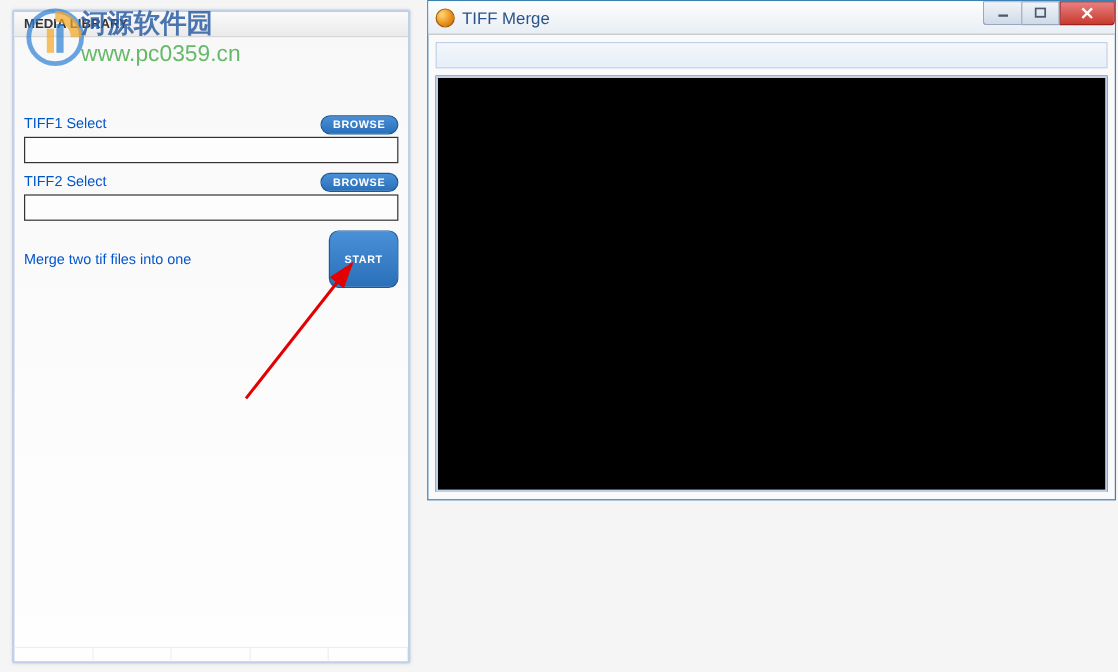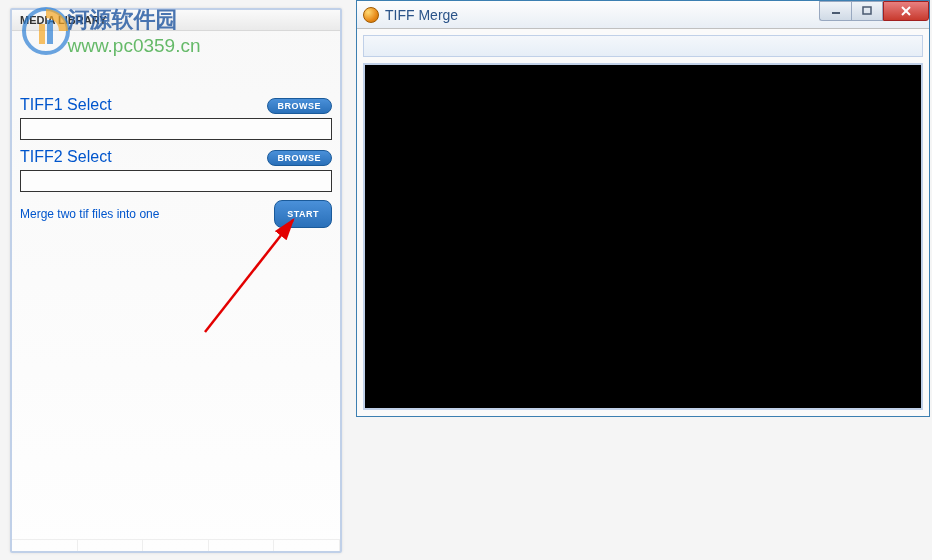--- a/index.html
+++ b/index.html
@@ -68,21 +68,21 @@
     }
     .field-group {
       margin-top: 55px;
       margin-bottom: 8px;
     }
     .field-group.second {
       margin-top: 1px;
     }
     .field-label {
       color: #0055cc;
-      font-size: 16px;
+      font-size: 12px;
       display: inline-block;
       margin-bottom: 2px;
     }
     .field-row {
       display: flex;
       align-items: center;
       justify-content: space-between;
     }
     .browse-button {
       background: linear-gradient(to bottom, #4a90d9, #2a70b9);
@@ -114,21 +114,21 @@
       color: #0055cc;
       font-size: 12px;
     }
     .start-button {
       background: linear-gradient(to bottom, #4a90d9, #2a70b9);
       color: white;
       border: 1px solid #1a5a9a;
       border-radius: 8px;
       font-size: 9px;
       font-weight: bold;
-      padding: 8px 12px;
+      padding: 18px 12px;
       cursor: pointer;
       letter-spacing: 0.5px;
     }
     .status-strip {
       position: absolute;
       bottom: 0;
       left: 0;
       right: 0;
       height: 12px;
       border-top: 1px solid #eee;

